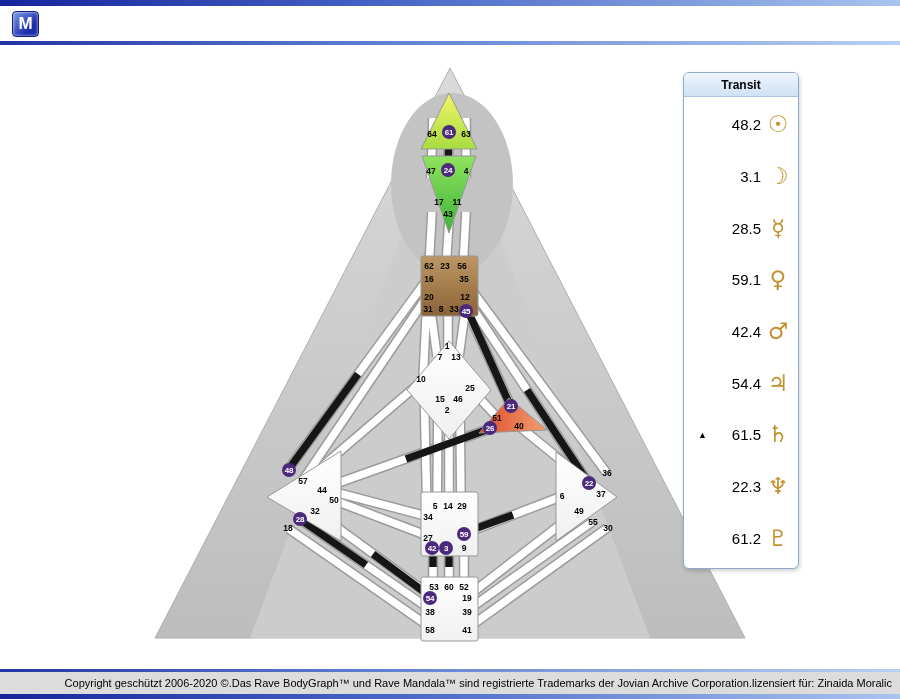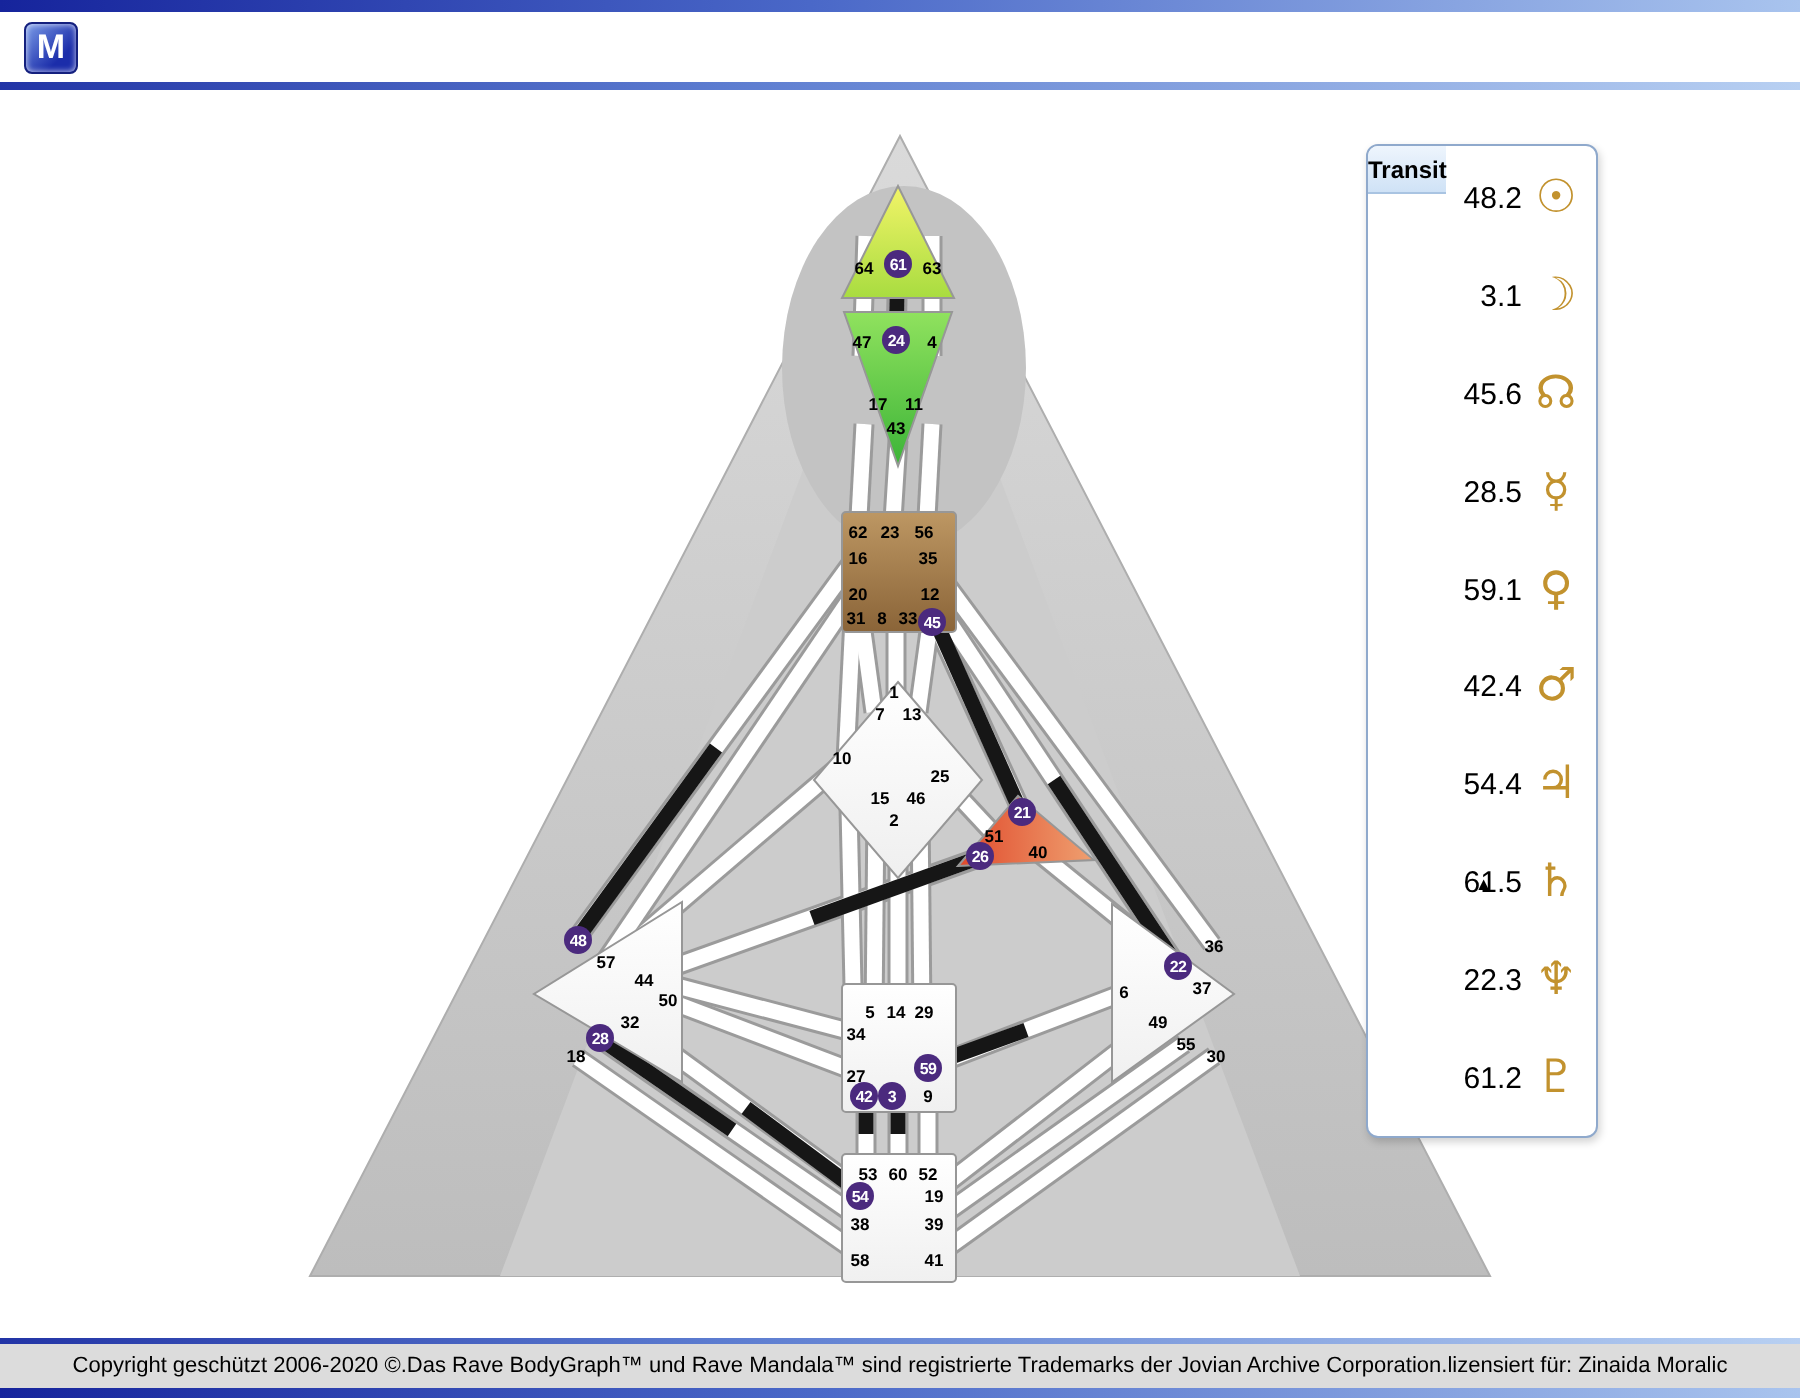--- a/index.html
+++ b/index.html
@@ -16,33 +16,33 @@
     border:1px solid #14207e;box-shadow:inset 0 0 3px rgba(255,255,255,.8)}
   .titles{margin-left:10px}
   .title{font-size:13.5px;font-weight:bold;color:#2a36ae;letter-spacing:.4px}
   .subtitle{font-size:11px;color:#1a1a1a;margin-top:2px}
   .header-divider{position:absolute;top:41px;left:0;right:0;height:4px;
     background:linear-gradient(to right,#2234a6,#5c7cd0 40%,#b8d0f2);z-index:5}
   svg.bodygraph{position:absolute;top:0;left:0;z-index:1}
   svg text{font-family:"Liberation Sans",sans-serif}
   .transit{position:absolute;top:72px;left:683px;width:116px;height:497px;background:#fff;
     border:1px solid #8fa9cc;border-radius:6px;box-shadow:1px 2px 4px rgba(0,0,0,.18);
-    z-index:2;display:flex;flex-direction:row;overflow:hidden}
+    z-index:2;display:flex;flex-direction:column;overflow:hidden}
   .transit-header{height:24px;line-height:24px;text-align:center;font-size:12px;font-weight:bold;
     color:#000;background:linear-gradient(#eef5fd,#cfe2f6);border-bottom:1px solid #a9c4e2}
   .transit-rows{flex:1;display:flex;flex-direction:column;padding:2px 5px 4px 4px}
   .transit-row{flex:1;display:flex;align-items:center;justify-content:flex-end;position:relative}
   .transit-marker{position:absolute;left:10px;font-size:9px;color:#000}
   .transit-value{font-size:15px;color:#000}
   .transit-glyph{width:30px;text-align:center;font-size:23px;line-height:1;
     font-family:"DejaVu Sans",sans-serif;color:#c2922e;margin-left:2px}
   .footer-divider{position:absolute;bottom:27px;left:0;right:0;height:3px;
     background:linear-gradient(to right,#2234a6,#5c7cd0 40%,#b8d0f2);z-index:5}
   footer{position:absolute;bottom:5px;left:0;right:0;height:22px;background:#dcdcdc;
-    display:flex;align-items:center;justify-content:center;padding:0 8px;
+    display:flex;align-items:center;justify-content:flex-end;padding:0 8px;
     font-size:11px;color:#000;z-index:5;white-space:nowrap}
   .bottombar{position:absolute;bottom:0;left:0;right:0;height:5px;
     background:linear-gradient(to right,#16249c,#4a68c8 45%,#a9c4ee);z-index:5}
 </style>
 </head>
 <body>
 
 <div class="app">
   <div class="topbar"></div>
   <header>
@@ -270,24 +270,20 @@
     <div class="transit-rows">
         <div class="transit-row">
           <span class="transit-value">48.2</span>
           <span class="transit-glyph" style="color: rgb(194, 146, 46);">☉</span>
         </div>
         <div class="transit-row">
           <span class="transit-value">3.1</span>
           <span class="transit-glyph" style="color: rgb(194, 146, 46);">☽</span>
         </div>
         <div class="transit-row">
-          <span class="transit-value">45.6</span>
-          <span class="transit-glyph" style="color: rgb(194, 146, 46);">☊</span>
-        </div>
-        <div class="transit-row">
           <span class="transit-value">28.5</span>
           <span class="transit-glyph" style="color: rgb(194, 146, 46);">☿</span>
         </div>
         <div class="transit-row">
           <span class="transit-value">59.1</span>
           <span class="transit-glyph" style="color: rgb(194, 146, 46);">♀</span>
         </div>
         <div class="transit-row">
           <span class="transit-value">42.4</span>
           <span class="transit-glyph" style="color: rgb(194, 146, 46);">♂</span>

